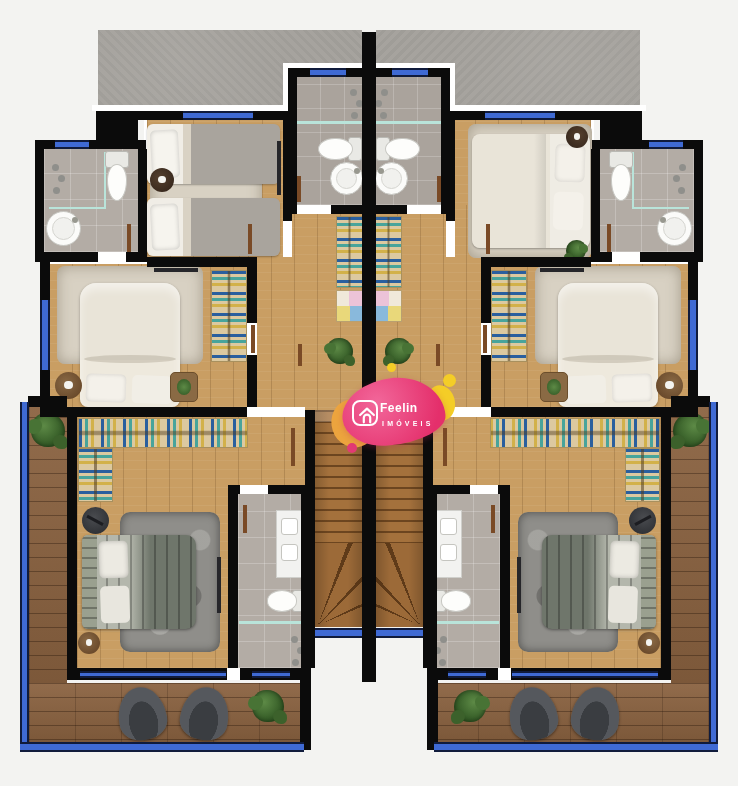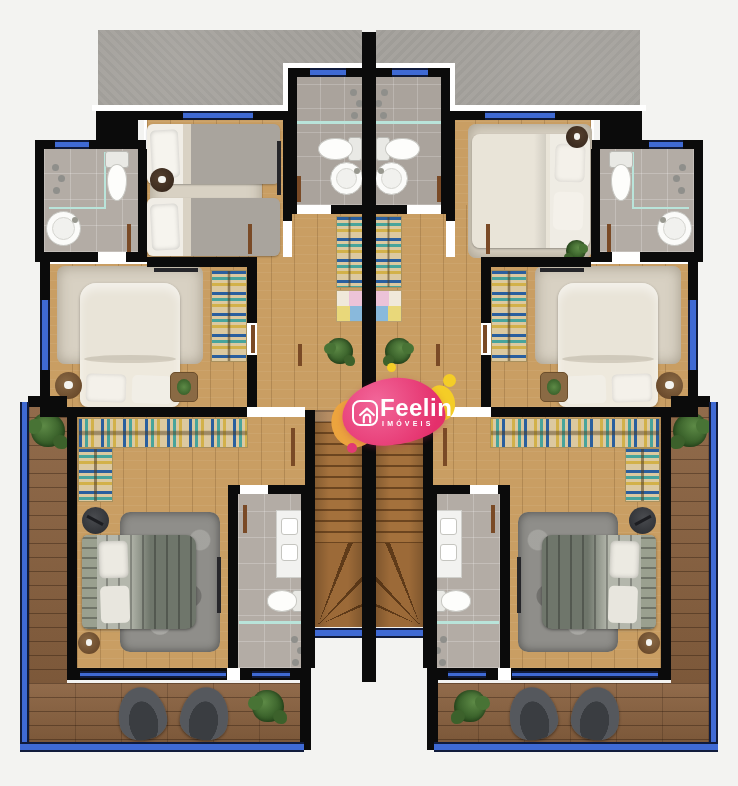--- a/index.html
+++ b/index.html
@@ -72,21 +72,21 @@
   .logo{left:0;top:0;width:738px;height:786px;pointer-events:none;}
   .lg-orange{left:331px;top:399px;width:45px;height:48px;background:var(--logo-orange,#eca43e);border-radius:55% 45% 50% 60%/50% 55% 45% 60%;transform:rotate(14deg);z-index:20;}
   .lg-yellow{left:427px;top:385px;width:28px;height:36px;background:var(--logo-yellow,#f4cd27);border-radius:50% 50% 55% 45%/60% 50% 50% 40%;transform:rotate(-12deg);z-index:20;}
   .lg-dot{border-radius:50%;z-index:20;}
   .d-y1{left:443px;top:374px;width:13px;height:13px;background:var(--logo-yellow,#f4cd27);}
   .d-y2{left:387px;top:363px;width:9px;height:9px;background:var(--logo-yellow,#f4cd27);}
   .d-p1{left:379px;top:380px;width:8px;height:8px;background:#f06292;}
   .d-m1{left:347px;top:443px;width:10px;height:10px;background:#e23a74;}
   .lg-pink{left:342px;top:378px;width:103px;height:67px;background:radial-gradient(circle at 35% 35%,#f2679a,var(--logo-pink,#e42f6b) 78%);border-radius:53% 47% 58% 42%/55% 62% 38% 45%;transform:rotate(-5deg);box-shadow:0 2px 6px rgba(180,40,90,.3);z-index:21;}
   .lg-house{left:352px;top:400px;width:26px;height:26px;border:2.5px solid #fff;border-radius:8px;padding:2px;z-index:22;}
-  .lg-text{left:380px;top:397px;width:66px;height:22px;color:#fff;font-size:24px;font-weight:bold;letter-spacing:.5px;z-index:22;line-height:22px;}
+  .lg-text{left:380px;top:397px;width:66px;height:22px;color:#fff;font-size:12px;font-weight:bold;letter-spacing:.5px;z-index:22;line-height:22px;}
   .lg-sub{left:382px;top:420px;width:60px;color:#fff;font-size:7px;font-weight:bold;letter-spacing:3.2px;z-index:22;}
 </style>
 </head>
 <body>
 
 <div class="stage">
   <div class="unit unit--left">
   <div class="slab" style="left:98px;top:30px;width:264px;height:83px"></div>
 
   <div class="room tile" style="left:41px;top:146px;width:100px;height:109px"></div>

